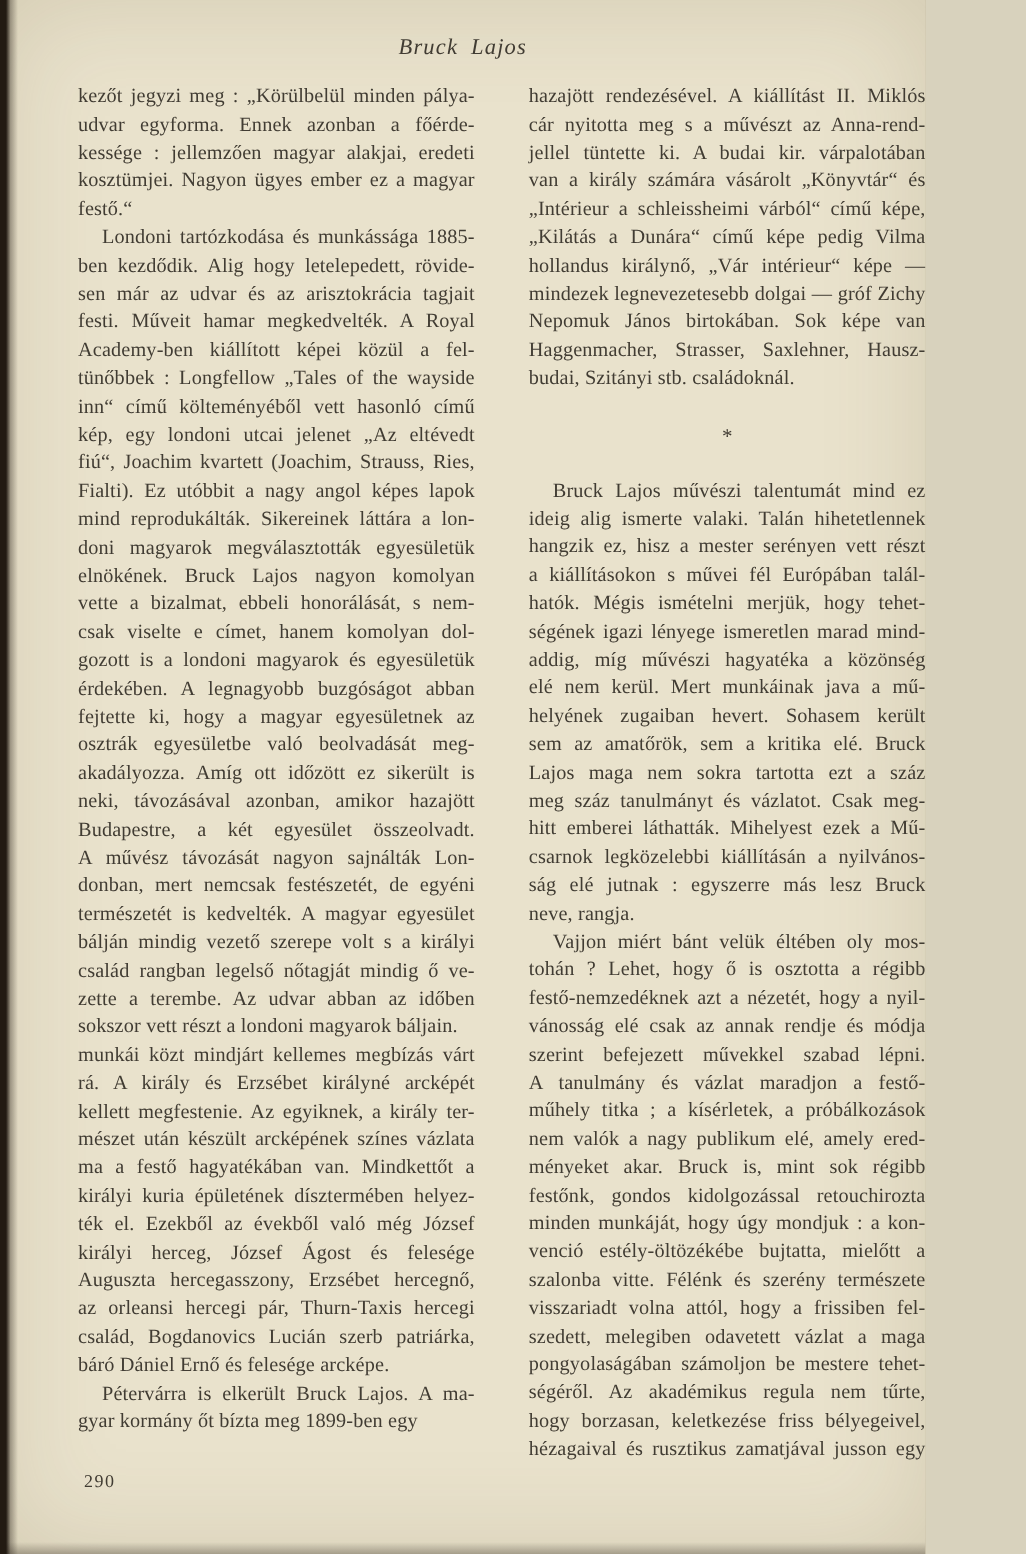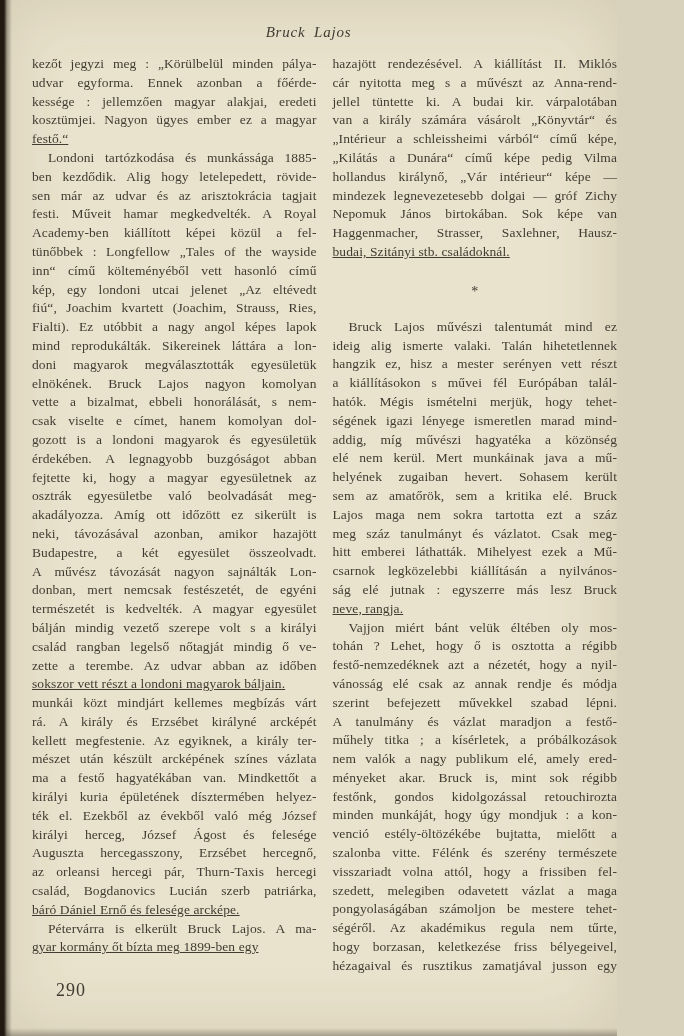--- a/index.html
+++ b/index.html
@@ -47,38 +47,39 @@
   .columns {
     display: flex;
     justify-content: flex-start;
     padding-left: 32px;
     gap: 16px;
   }
   .col {
     width: 308px;
     font-size: 13.5px;
     line-height: 18.8px;
+    margin-left: 20px;
   }
   .para { margin: 0; }
   .line {
     text-align: justify;
     text-align-last: justify;
     letter-spacing: 0.1px;
   }
-  .line.last { text-align-last: left; text-decoration: underline; }
+  .line.last { text-align-last: left; }
   .line.indent { text-indent: 16px; }
   .separator {
     text-align: center;
     margin: 20px 0 17px 0;
     font-size: 14px;
     line-height: 19px;
   }
   .page-number {
     margin: 4px 0 0 56px;
-    font-size: 18px;
+    font-size: 12px;
     letter-spacing: 1px;
   }
 </style>
 </head>
 <body>
 
 <div class="page">
   <div class="left-edge"></div>
   <div class="bottom-edge"></div>
   <div class="running-header">Bruck Lajos</div>

